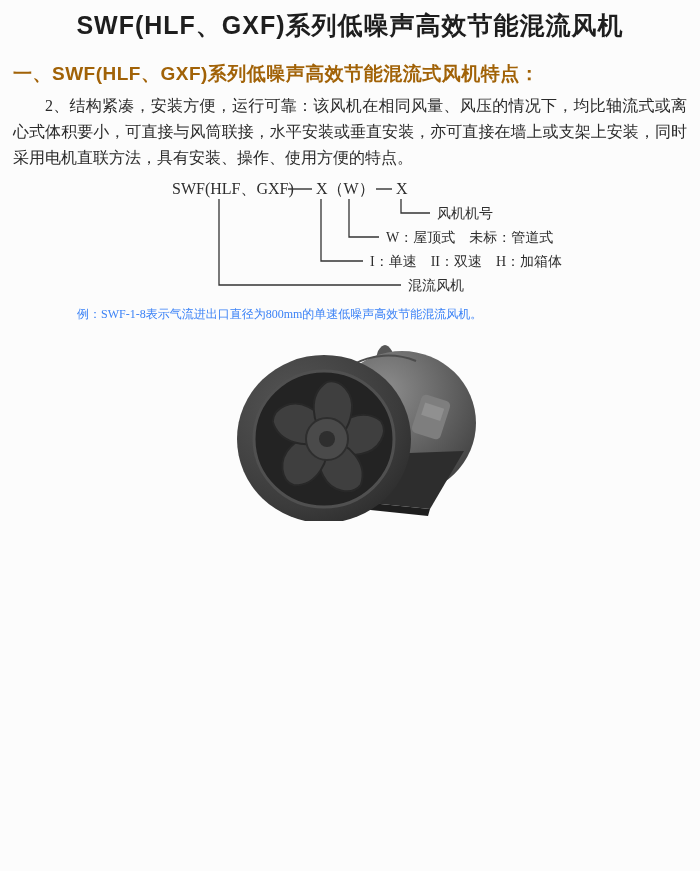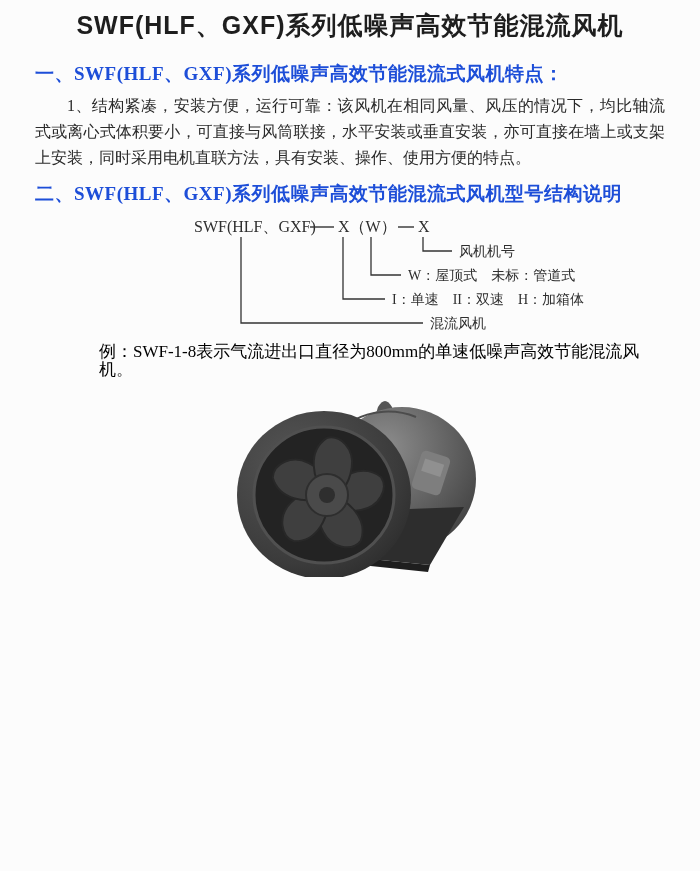--- a/index.html
+++ b/index.html
@@ -4,38 +4,38 @@
 <style>
   * { margin:0; padding:0; box-sizing:border-box; }
   html,body { width:700px; }
   body {
     width:700px; height:871px;
     background:#fcfcfc;
     color:#262626;
     font-family:"Liberation Serif", serif;
     overflow:hidden;
   }
-  .page { width:700px; height:871px; padding:8px 35px 0; position:relative;border-radius:17px; }
+  .page { width:700px; height:871px; padding:8px 13px 0; position:relative;border-radius:17px; }
 
   .doc-title {
     text-align:center;
     font-family:"Liberation Sans", sans-serif;
     font-weight:bold;
     font-size:25px;
     line-height:34px;
     color:#1e1e1e;
     letter-spacing:1px;
   }
 
   .section-heading {
-    font-family:Liberation Serif, serif;
+    font-family:Liberation Sans, sans-serif;
     font-weight:bold;
     font-size:19px;
     line-height:26px;
-    color:#1d4ed8;
+    color:#a16207;
     margin-top:19px;
     margin-bottom:6px;
     letter-spacing:0.5px;
   }
   .section-heading.second { margin-top:10px; margin-bottom:4px; }
 
   .body-p {
     font-size:16px;
     line-height:26px;
     text-align:justify;
@@ -53,45 +53,44 @@
 
   .diagram-svg { display:block; margin-top:2px; }
   .diagram-svg text {
     font-family:"Liberation Serif", serif;
     fill:#2e2e2e;
     font-size:16px;
   }
   .diagram-svg text.lbl { font-size:14px; }
 
   .example-note {
-    font-size:17px;
+    font-size:12px;
     line-height:18px;
-    color:#000000;
+    color:#3b82f6;
     margin:4px 0 0 64px;
   }
 
   .fan-wrap {
     margin-top:16px;
     display:flex;
     justify-content:center;
     transform:translateX(8px);
   }
 </style>
 </head>
 <body>
 
 <div class="page">
 
   <h1 class="doc-title">SWF(HLF、GXF)系列低噪声高效节能混流风机</h1>
 
   <h2 class="section-heading">一、SWF(HLF、GXF)系列低噪声高效节能混流式风机特点：</h2>
 
-  <p class="body-p">1、结构紧凑，安装方便，运行可靠：该风机在相同风量、风压的情况下，均比轴流式或离心式体积要小，可直接与风筒联接，水平安装或垂直安装，亦可直接在墙上或支架上安装，同时采用电机直联方法，具有安装、操作、使用方便的特点。</p>
+  <p class="body-p">2、结构紧凑，安装方便，运行可靠：该风机在相同风量、风压的情况下，均比轴流式或离心式体积要小，可直接与风筒联接，水平安装或垂直安装，亦可直接在墙上或支架上安装，同时采用电机直联方法，具有安装、操作、使用方便的特点。</p>
 
-  <h2 class="section-heading second">二、SWF(HLF、GXF)系列低噪声高效节能混流式风机型号结构说明</h2>
 
 
 
   <svg class="diagram-svg" width="638" height="128" viewBox="31 0 638 128">
 
     <text x="190" y="21">SWF(HLF、GXF)</text>
     <text x="334" y="21">X（W）</text>
     <text x="414" y="21">X</text>
 
     <g stroke="#333" stroke-width="1.4">

